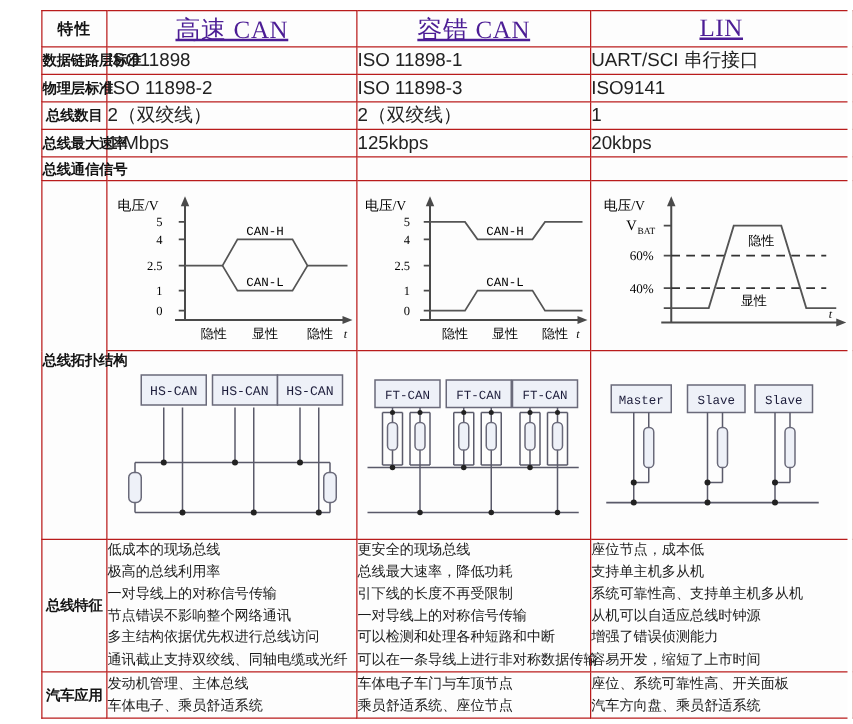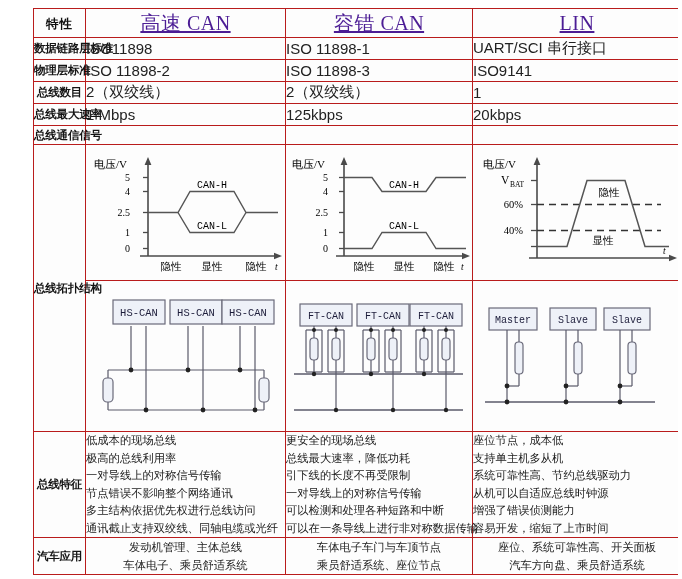--- a/index.html
+++ b/index.html
@@ -50,21 +50,21 @@
     height:21px;white-space:nowrap;
   }
   .blankrow td{height:18px;text-align:right;}
 
   
   .list{padding:6px 6px 6px 7px;vertical-align:middle;}
   .list div{
     font-size:11.3px;line-height:17.5px;color:#1b1b1b;
     white-space:nowrap;
   }
-  .app{padding:4px 6px;vertical-align:middle;text-align:center;}
+  .app{padding:4px 6px;vertical-align:middle;}
   .app div{font-size:11.3px;line-height:18px;white-space:nowrap;}
 
   
   .diagcell{padding:0;height:135px;background:#fcfdfc;text-align:center;}
   .topocell{padding:0;height:150px;background:#fcfdfc;}
   .diagcell svg,.topocell svg{display:block;}
 
   .wm{
     position:absolute;right:0;top:0;width:4px;height:579px;
     background:#ffffff;
@@ -429,21 +429,21 @@
       <div>更安全的现场总线</div>
       <div>总线最大速率，降低功耗</div>
       <div>引下线的长度不再受限制</div>
       <div>一对导线上的对称信号传输</div>
       <div>可以检测和处理各种短路和中断</div>
       <div>可以在一条导线上进行非对称数据传输</div>
     </td>
     <td class="list">
       <div>座位节点，成本低</div>
       <div>支持单主机多从机</div>
-      <div>系统可靠性高、节约总线驱动力</div>
+      <div>系统可靠性高、支持单主机多从机</div>
       <div>从机可以自适应总线时钟源</div>
       <div>增强了错误侦测能力</div>
       <div>容易开发，缩短了上市时间</div>
     </td>
   </tr>
 
   <tr>
     <td class="rl">汽车应用</td>
     <td class="app">
       <div>发动机管理、主体总线</div>

